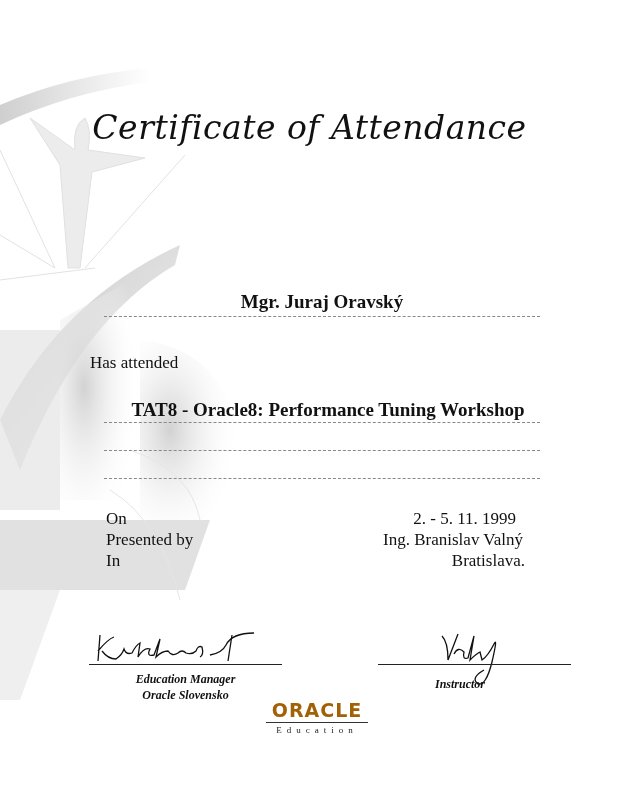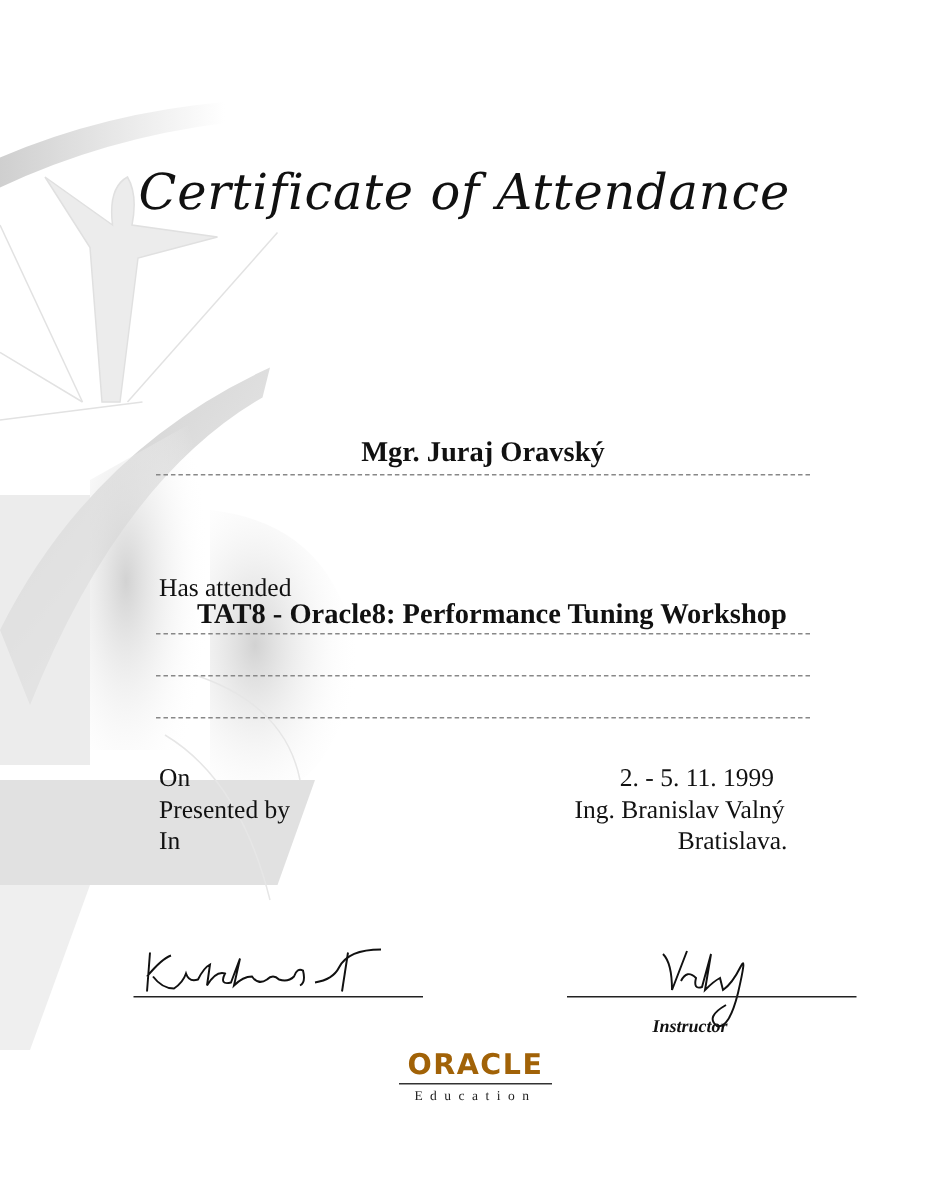--- a/index.html
+++ b/index.html
@@ -74,39 +74,43 @@
   <path d="M130 450 Q190 470 200 520" stroke="#e6e6e6" fill="none"></path>
   <path d="M110 490 Q160 520 180 600" stroke="#e6e6e6" fill="none"></path>
 </svg>
 
 <div class="content">
   <div class="title">Certificate of Attendance</div>
 
   <div class="fill" style="top:291px;font-family:Liberation Serif, serif;">Mgr. Juraj Oravský</div>
   <div class="dash" style="top:316px;"></div>
 
-  <div class="label" style="left:106px; top:353px;margin-top:29px;">Has attended</div>
+  <div class="label" style="left:90px; top:353px;">Has attended</div>
   <div class="fill" style="top:399px; left:110px;">TAT8  - Oracle8: Performance Tuning Workshop</div>
   <div class="dash" style="top:422px;"></div>
   <div class="dash" style="top:450px;"></div>
   <div class="dash" style="top:478px;"></div>
 
   <div class="row-label" style="top:508px;">On</div>
   <div class="row-label" style="top:529px;">Presented by</div>
   <div class="row-label" style="top:550px;">In</div>
 
   <div class="row-val" style="top:508px; right:103px;">2. - 5. 11. 1999</div>
   <div class="row-val" style="top:529px; right:96px;">Ing. Branislav Valný</div>
   <div class="row-val" style="top:550px; right:94px;">Bratislava.</div>
 
   <svg class="sig" style="left:92px; top:625px;" width="170" height="40" viewBox="0 0 170 40">
     <path d="M8 10 L6 36 M6 26 Q16 14 22 12 M10 26 Q16 34 24 34 Q30 30 32 24 Q34 30 40 28 Q44 20 48 18 L46 32 Q52 22 58 24 Q54 32 62 30 L68 14 L64 32 Q70 26 76 26 Q80 32 86 28 Q90 24 94 28 Q100 30 104 26 Q106 20 110 22 Q112 30 108 32 M118 30 Q130 28 134 20 Q140 8 162 8" stroke="#111" stroke-width="1.3" fill="none"></path>
     <path d="M140 10 L136 36" stroke="#111" stroke-width="1.3" fill="none"></path>
   </svg>
   <div class="sig-line" style="left:89px; top:664px; width:193px;"></div>
+  <div class="sig-caption" style="left:89px; top:671px; width:193px;">
+    <div>Education Manager</div>
+    <div>Oracle Slovensko</div>
+  </div>
 
   <svg class="sig" style="left:440px; top:632px;" width="90" height="60" viewBox="0 0 90 60">
     <path d="M2 4 Q8 10 8 28 L18 2 M14 22 Q18 14 24 20 Q22 28 28 26 L34 4 L30 28 Q36 22 40 20 L42 28 Q48 24 54 12 Q58 4 52 30 Q46 54 38 52 Q30 46 44 38" stroke="#111" stroke-width="1.3" fill="none"></path>
   </svg>
   <div class="sig-line" style="left:378px; top:664px; width:193px;"></div>
   <div class="sig-caption" style="left:400px; top:676px; width:120px;">Instructor</div>
 
   <div class="logo">
     <div class="logo-word">ORACLE</div>
     <div class="logo-rule"></div>

